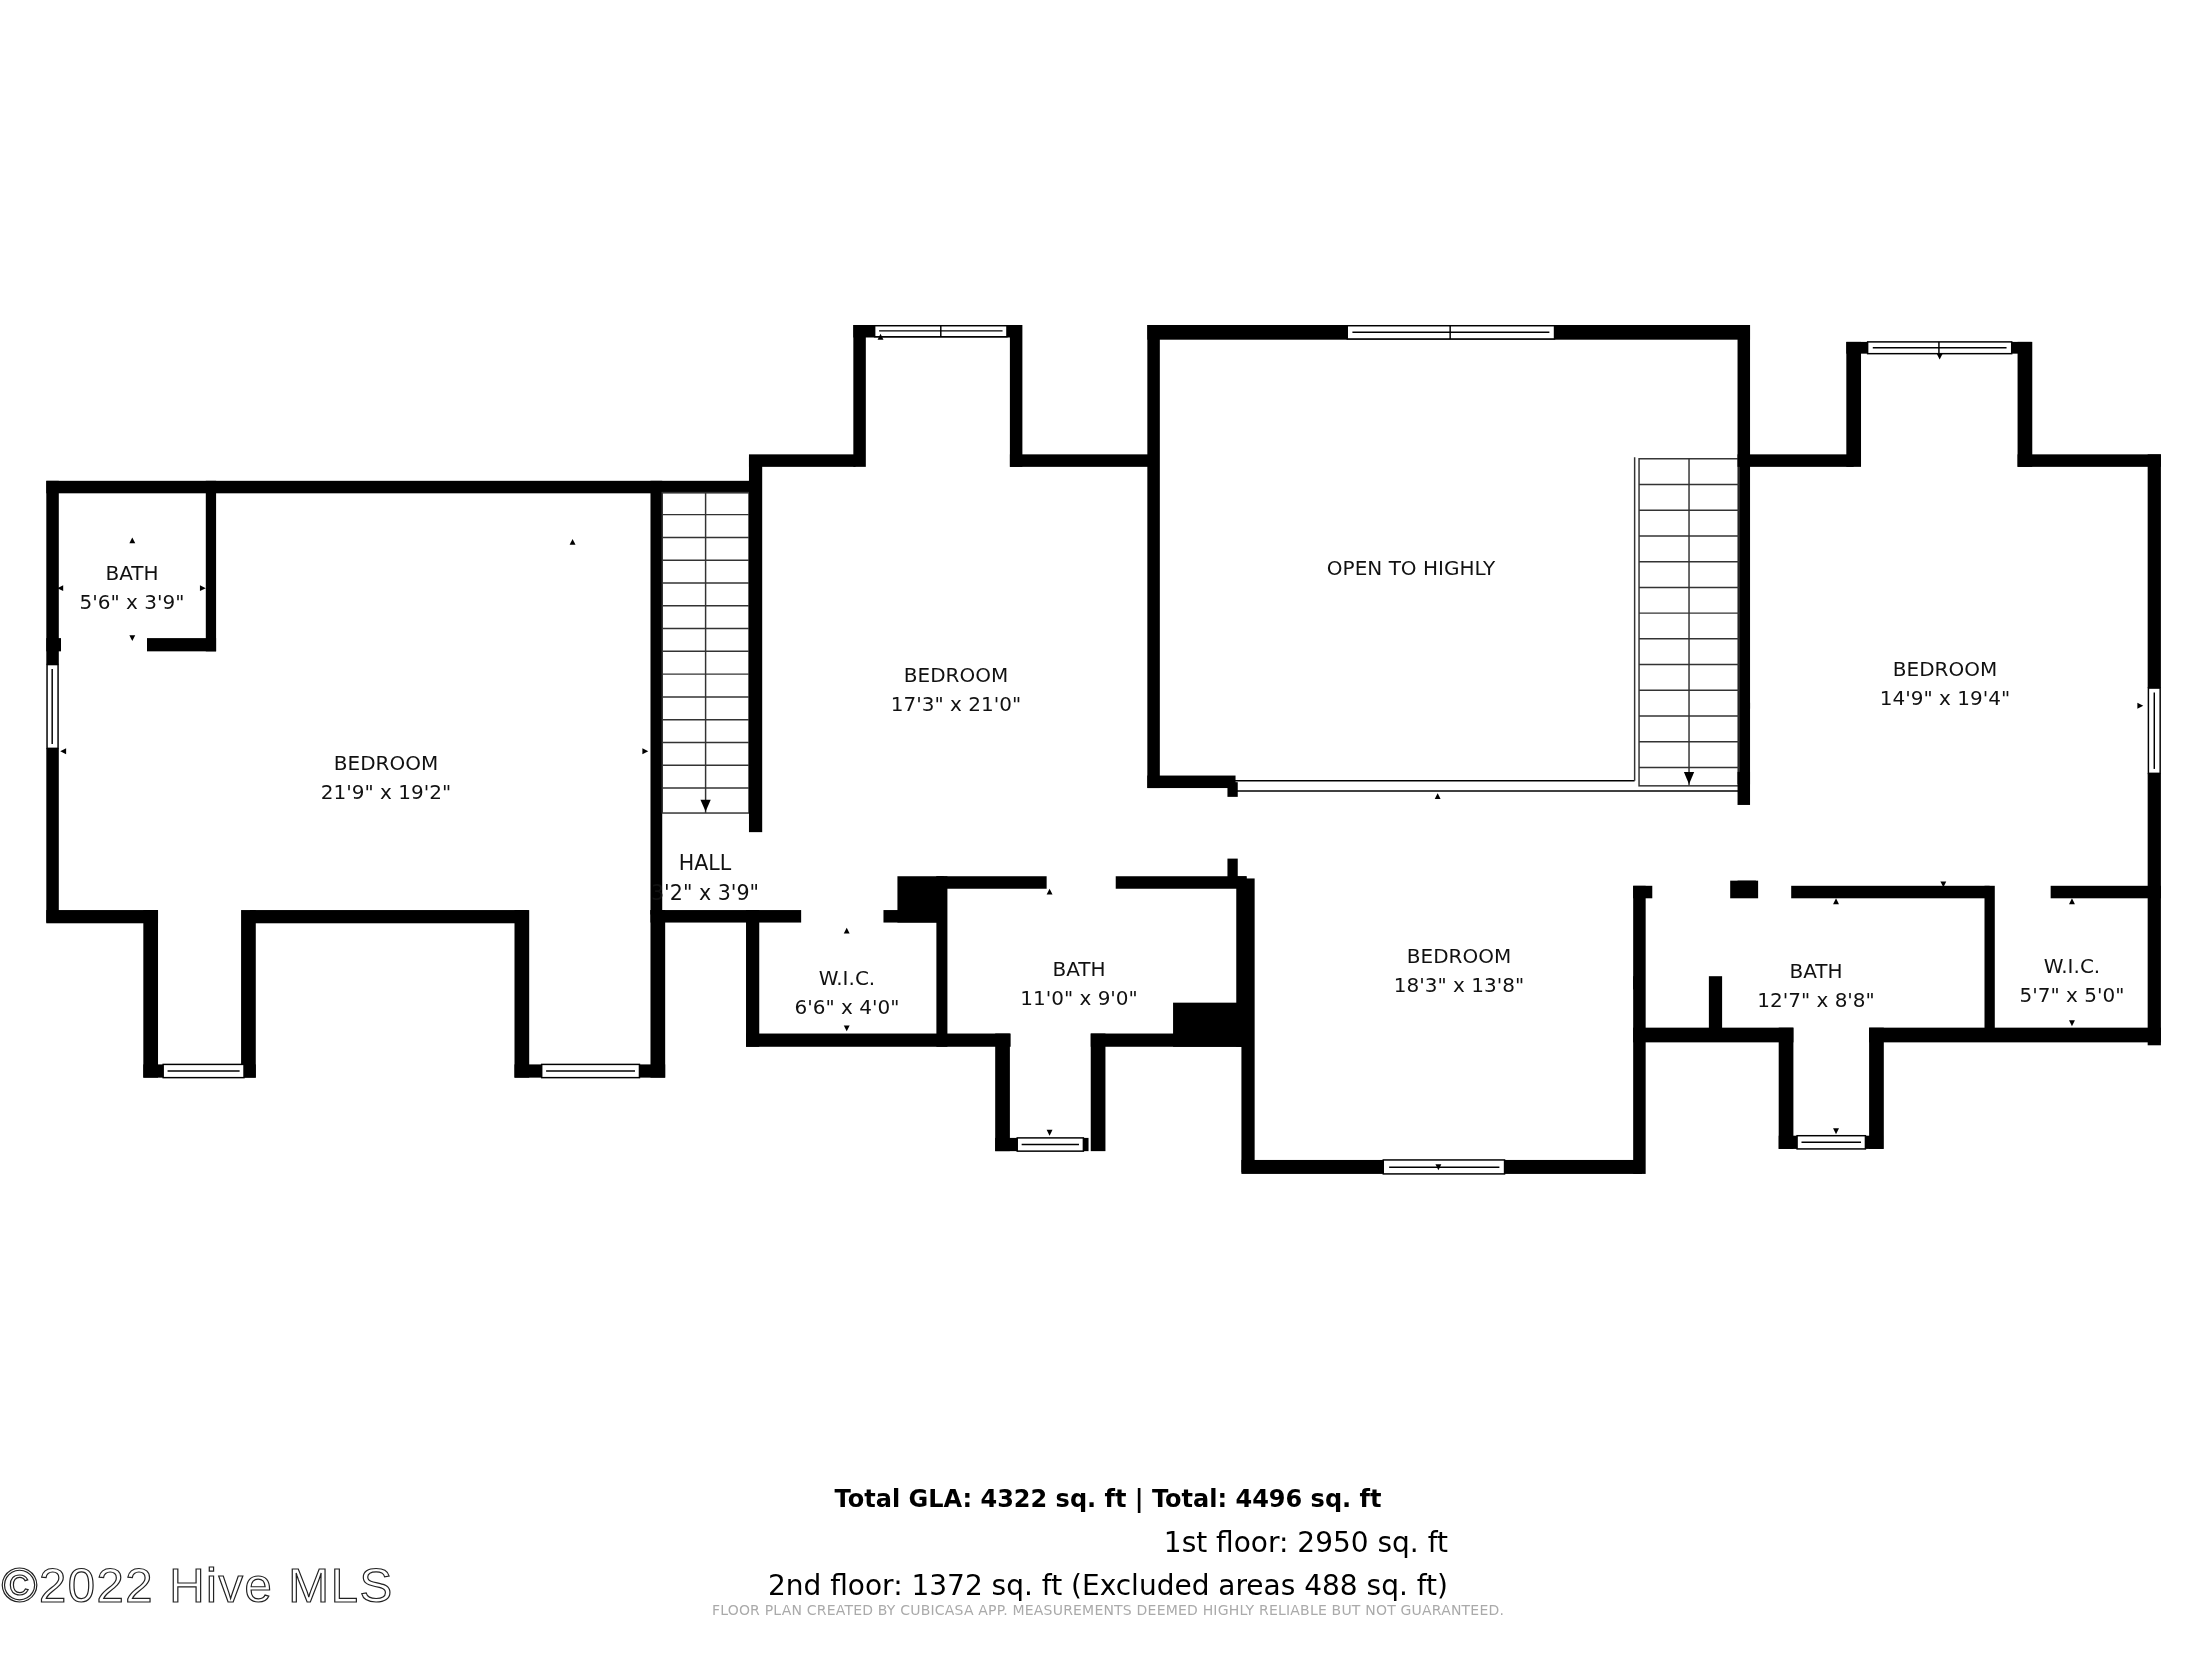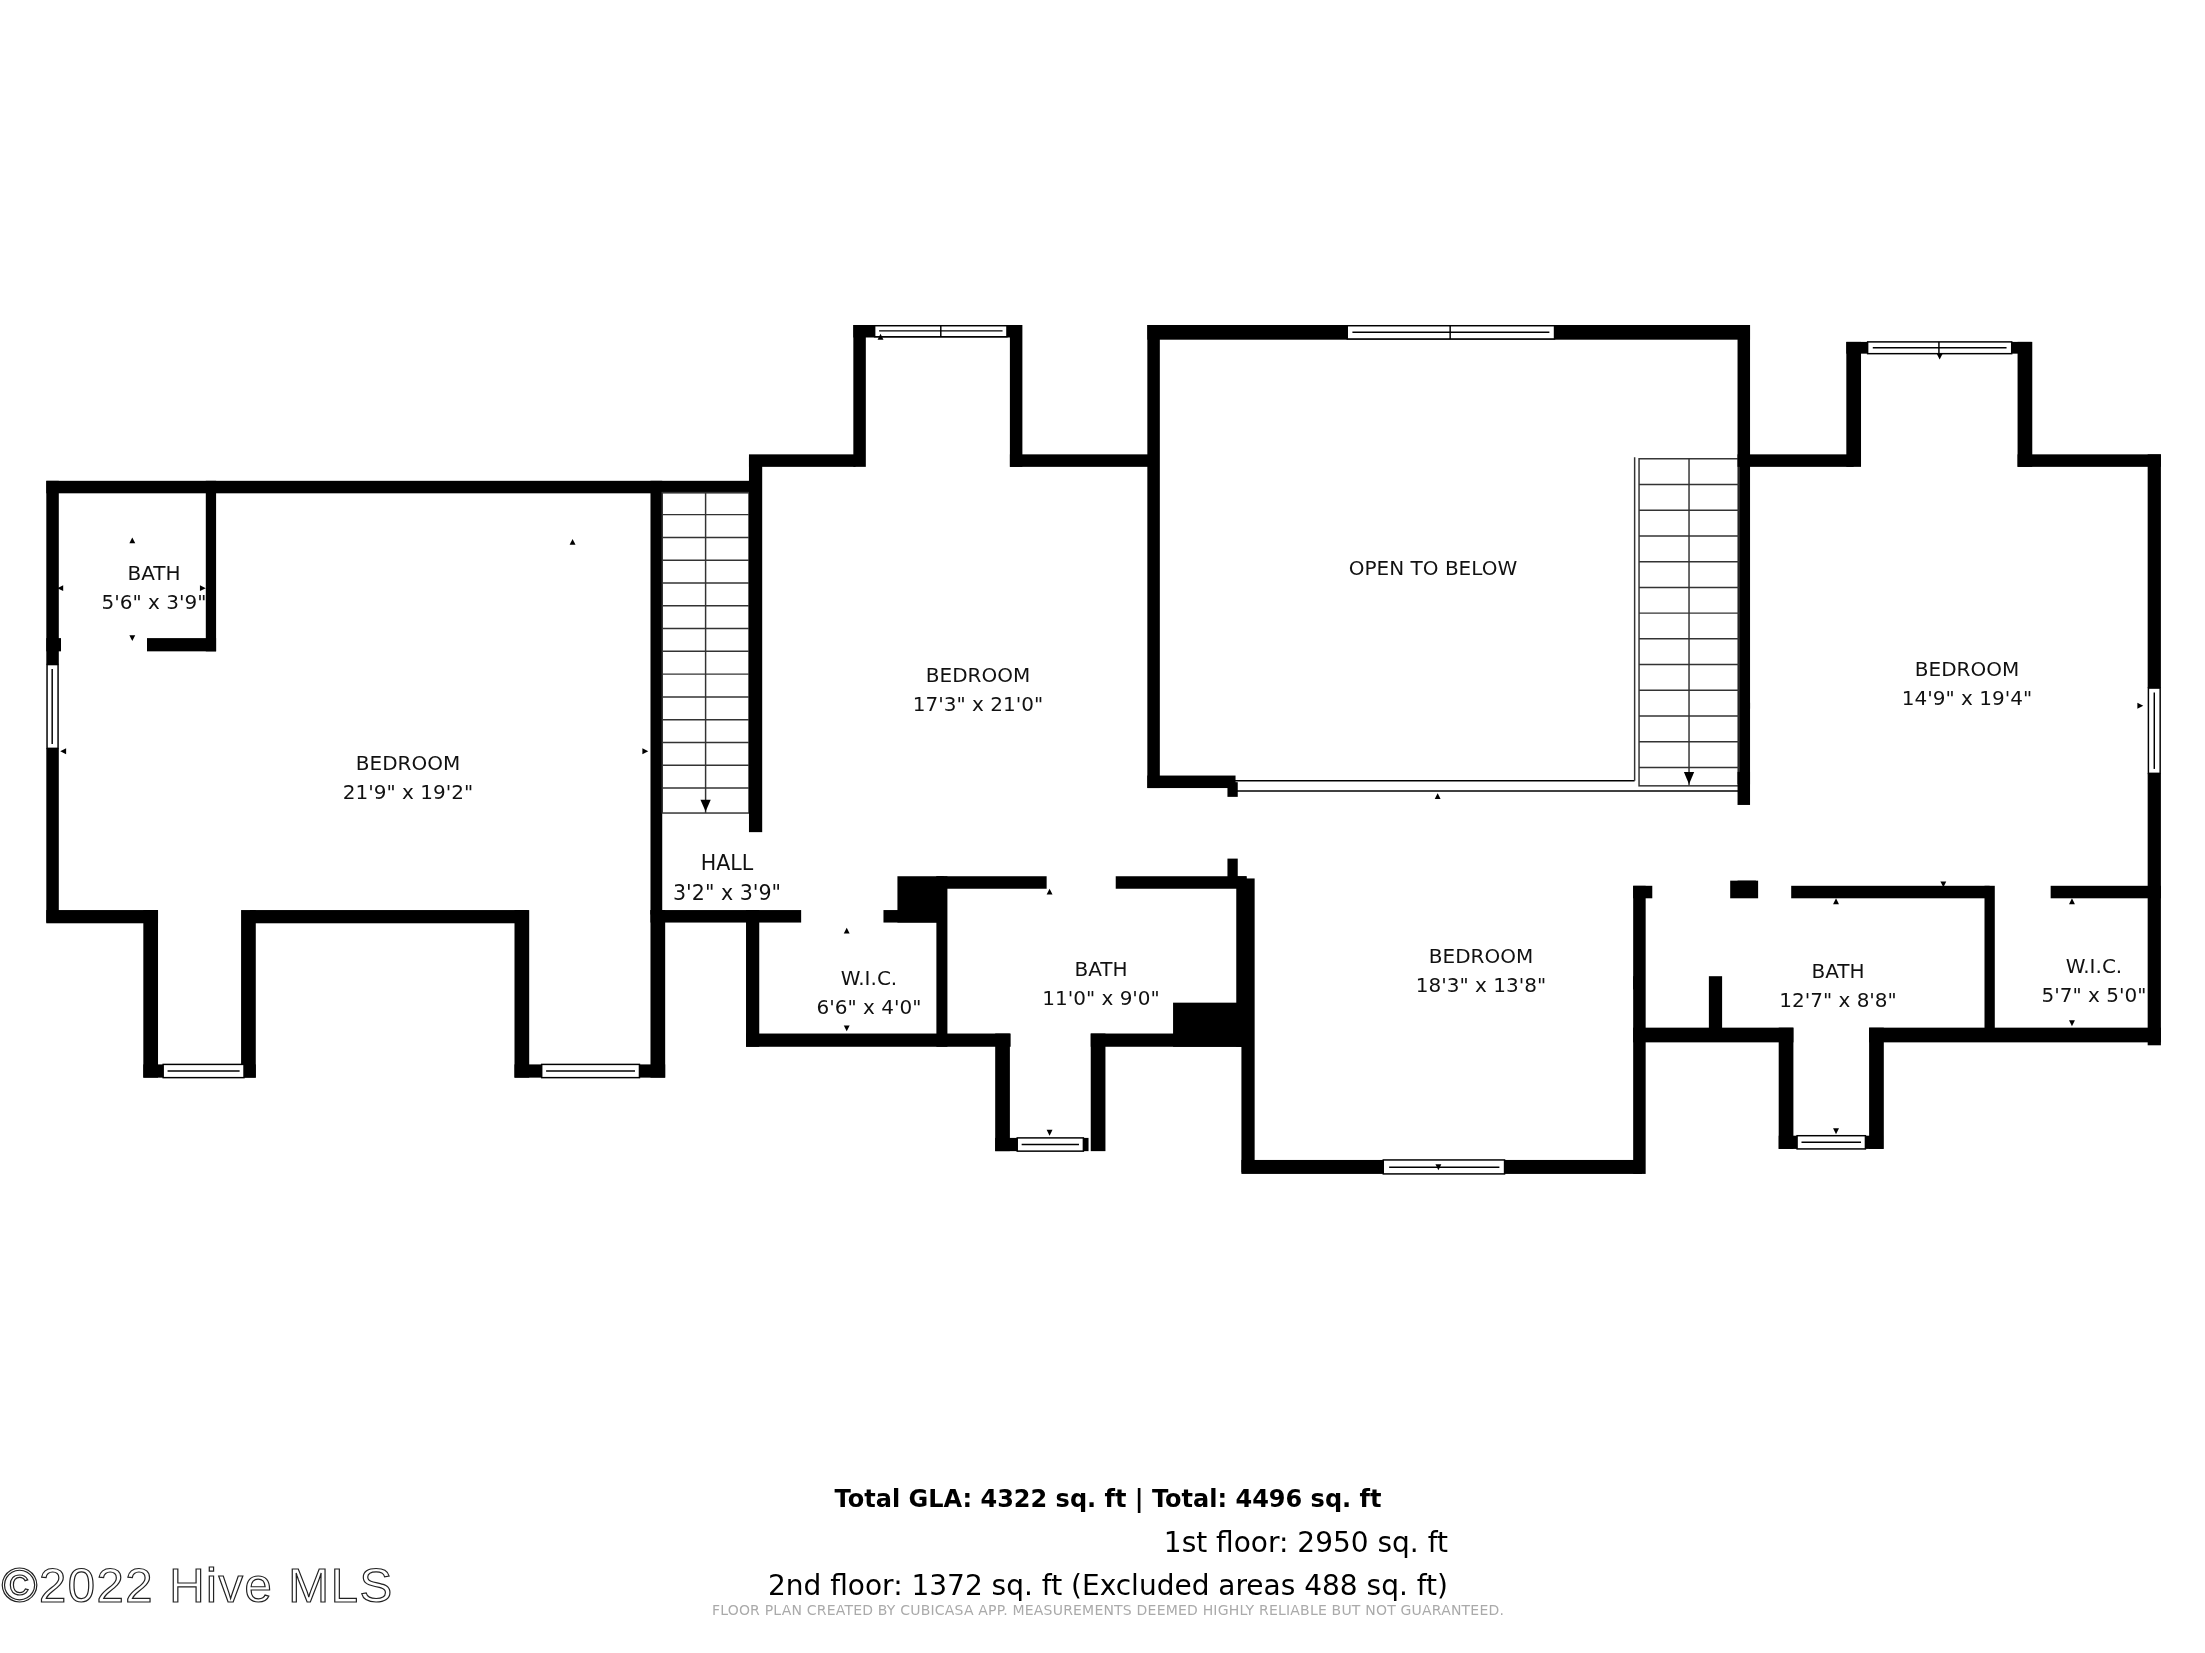--- a/index.html
+++ b/index.html
@@ -3,21 +3,21 @@
 <meta charset="utf-8">
 <style>
   html, body { margin:0; padding:0; background:#ffffff; }
   body { width:2205px; height:1654px; position:relative; overflow:hidden; font-family:"Liberation Sans", sans-serif; }
   #plan { position:absolute; left:0; top:0; width:2205px; height:1654px; }
   .wall { fill:#000; }
   .win-frame { fill:#fff; stroke:#000; stroke-width:2; }
   .win-line { stroke:#000; stroke-width:2; }
   .stair-line { stroke:#333; stroke-width:2; fill:none; }
   .marker { fill:#000; }
-  .room-label { position:absolute; transform:translate(-50%, -50%); text-align:center; color:#111; font-family:"DejaVu Sans", sans-serif; font-size:20px; line-height:1.45; white-space:nowrap; letter-spacing:0px;margin-left:22px; }
+  .room-label { position:absolute; transform:translate(-50%, -50%); text-align:center; color:#111; font-family:"DejaVu Sans", sans-serif; font-size:20px; line-height:1.45; white-space:nowrap; letter-spacing:0px; }
   .room-label .name { display:block; }
   .room-label .dims { display:block; }
   .summary { position:absolute; left:1108px; transform:translateX(-50%); text-align:center; color:#000; font-family:"DejaVu Sans", sans-serif; white-space:nowrap; }
   .summary .total { font-size:24px; font-weight:bold; display:block; line-height:43px; }
   .summary .floor { font-size:28px; display:block; line-height:43px;text-align:right; }
   .disclaimer { position:absolute; left:1108px; top:1602px; transform:translateX(-50%); font-family:"DejaVu Sans", sans-serif; font-size:14px; color:#aaaaaa; white-space:nowrap; letter-spacing:0.2px; }
   .watermark { position:absolute; left:1.5px; top:1557px; font-family:"Liberation Sans", sans-serif; font-size:49px; color:transparent; -webkit-text-stroke:1.2px #222; letter-spacing:1.5px; white-space:nowrap; }
 </style>
 </head>
 <body>
@@ -236,21 +236,21 @@
 </div>
 <div class="room-label" style="left:705px; top:879px; font-size:20.6px;">
   <span class="name">HALL</span>
   <span class="dims">3'2" x 3'9"</span>
 </div>
 <div class="room-label" style="left:956px; top:690px;">
   <span class="name">BEDROOM</span>
   <span class="dims">17'3" x 21'0"</span>
 </div>
 <div class="room-label" style="left:1411px; top:568px;">
-  <span class="name">OPEN TO BELOW</span>
+  <span class="name">OPEN TO HIGHLY</span>
 </div>
 <div class="room-label" style="left:1945px; top:684px;">
   <span class="name">BEDROOM</span>
   <span class="dims">14'9" x 19'4"</span>
 </div>
 <div class="room-label" style="left:847px; top:993px;">
   <span class="name">W.I.C.</span>
   <span class="dims">6'6" x 4'0"</span>
 </div>
 <div class="room-label" style="left:1079px; top:984px;">

